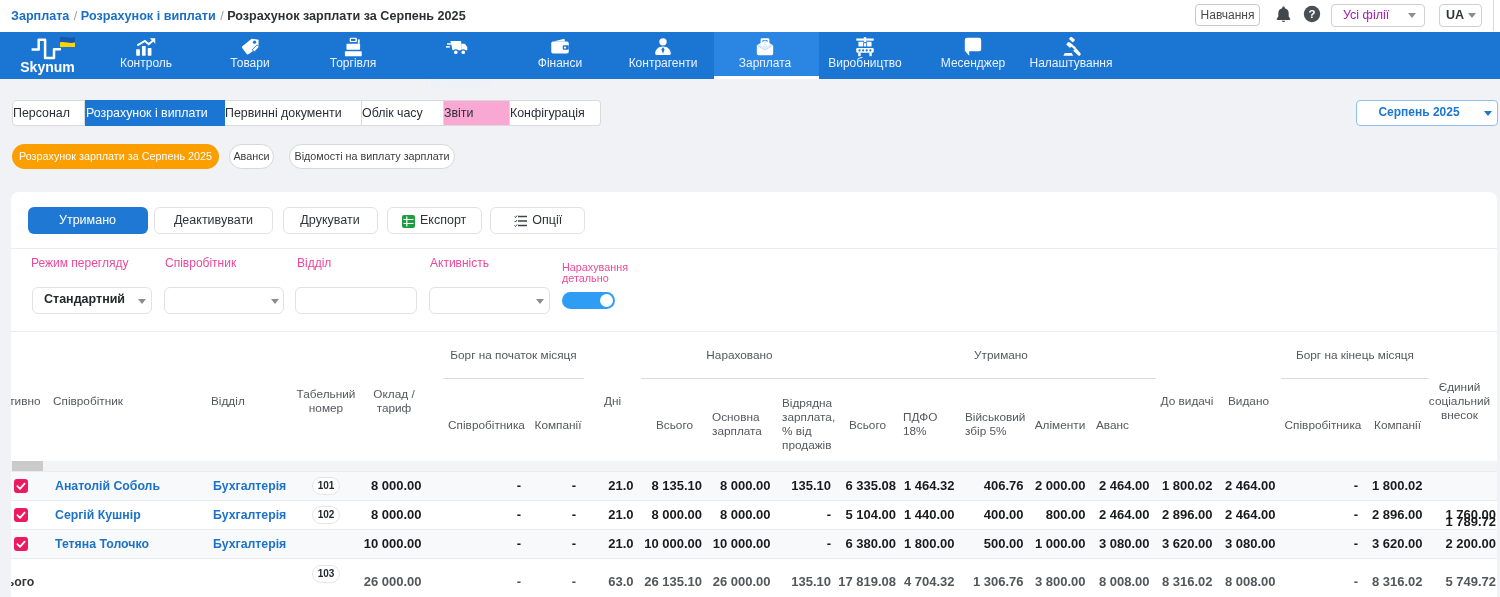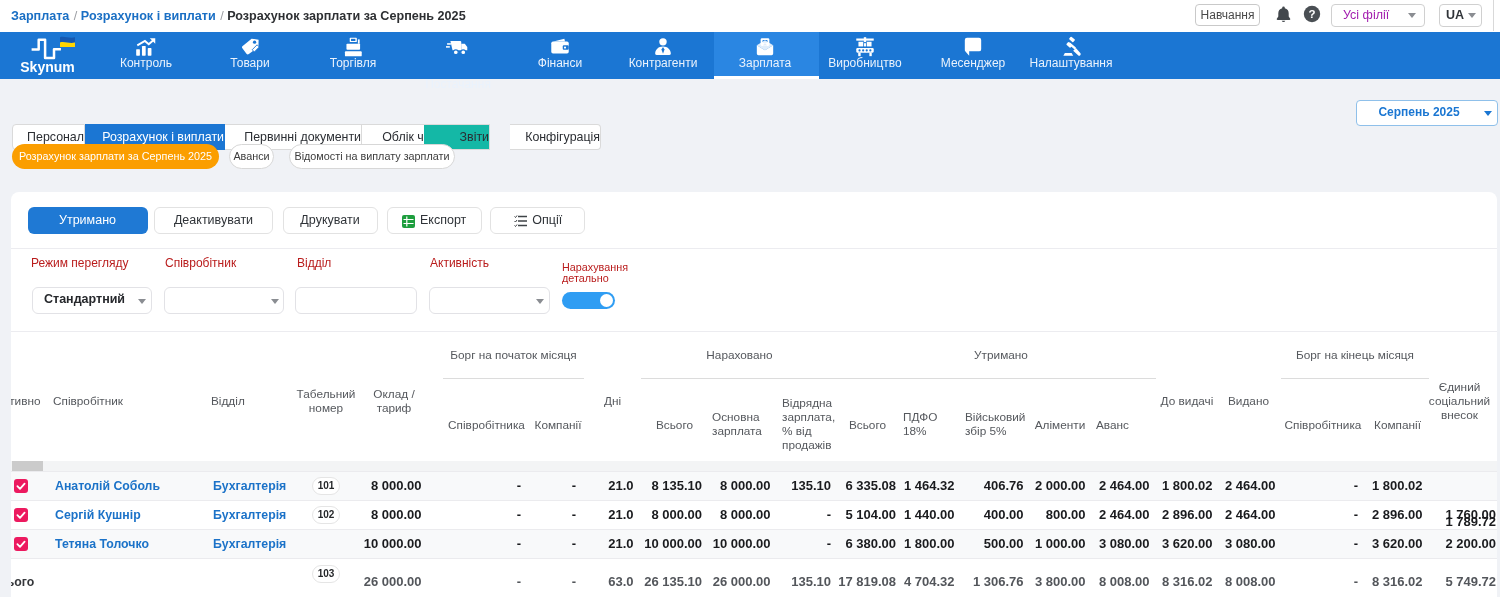--- a/index.html
+++ b/index.html
@@ -7,25 +7,25 @@
 .hc { position:absolute; color:#55585d; white-space:nowrap; }
 .num { position:absolute; font-size:13px; font-weight:bold; color:#1a1b1e;
   height:18px; line-height:18px; white-space:nowrap; }
 .numt { position:absolute; font-size:13px; font-weight:bold; color:#53565b;
   height:18px; line-height:18px; white-space:nowrap; }
 .nm { position:absolute; font-size:12.3px; font-weight:bold; color:#1b72c8;
   height:18px; line-height:18px; white-space:nowrap; }
 .badge { position:absolute; width:28px; height:18px; line-height:16px; text-align:center;
   font-size:10px; font-weight:bold; color:#26282b; background:#fff;
   border:1px solid #e5e5e5; border-radius:9px; }
-.tab { position:absolute; top:0; height:26px; line-height:24px; text-align:right;
-  font-size:12.4px;margin-top:24px; }
+.tab { position:absolute; top:0; height:26px; line-height:24px; text-align:left;
+  font-size:12.4px; }
 .crumb { font-weight:bold; font-size:12.6px; color:#1a6fc4; text-decoration:none; }
 .sel { position:absolute; background:#fff; border:1px solid #e2e2e6; border-radius:6px; height:27px; }
-.flabel { position:absolute; font-size:12px; color:#b91c1c; white-space:nowrap; }
+.flabel { position:absolute; font-size:12px; color:#ec4899; white-space:nowrap; }
 .btn { position:absolute; top:15px; height:27px; background:#fff; border:1px solid #e2e2e2;
   border-radius:6px; text-align:center; font-size:12.5px; color:#2f3338; line-height:25px; }
 .caret { position:absolute; width:0; height:0; border-left:4.5px solid transparent;
   border-right:4.5px solid transparent; border-top:5px solid #8a8d92; }
 </style></head>
 <body>
 
 <div style="position:absolute;left:0;top:0;width:1500px;height:32px;background:#fff;">
   <div style="position:absolute;left:11px;top:6px;white-space:nowrap;">
     <span class="crumb">Зарплата</span>
@@ -142,21 +142,21 @@
       <path d="M0 6.6 C4 4.9, 9 8.2, 15 6.6 L15 12 C9 13.6, 4 10.3, 0 12 Z" fill="#ffd500"></path>
     </svg>
 <div style="position:absolute;left:0px;top:27px;width:95px;text-align:center;font-size:14px;font-weight:bold;color:#fff;">Skynum</div>
 </div>
 
 <div style="position:absolute;left:0;top:100px;width:1500px;height:26px;">
 <div class="tab" style="left:12px;width:73px;background:#fff;border:1px solid #dadada;color:#2b2e33;border-radius:4px 0 0 4px;">Персонал</div>
 <div class="tab" style="left:85px;width:140px;background:#1b76d3;border:1px solid #1b76d3;color:#fff;">Розрахунок і виплати</div>
 <div class="tab" style="left:225px;width:137px;background:#fff;border:1px solid #dadada;color:#2b2e33;border-left:none;">Первинні документи</div>
 <div class="tab" style="left:362px;width:82px;background:#fff;border:1px solid #dadada;color:#2b2e33;border-left:none;">Облік часу</div>
-<div class="tab" style="left:424px;width:66px;background:#14b8a6;border:1px solid #dadada;color:#2b2e33;border-left:none;">Звіти</div>
+<div class="tab" style="left:444px;width:66px;background:#f9a8d4;border:1px solid #dadada;color:#2b2e33;border-left:none;">Звіти</div>
 <div class="tab" style="left:510px;width:91px;background:#fff;border:1px solid #dadada;color:#2b2e33;border-left:none;border-radius:0 4px 4px 0;">Конфігурація</div>
   <div style="position:absolute;left:1356px;top:0;width:142px;height:26px;background:#fff;border:1px solid #8fc0ea;border-radius:4px;"></div>
   <div style="position:absolute;left:1356px;top:0;width:126px;height:26px;line-height:25px;text-align:center;font-size:12px;font-weight:bold;color:#1a76d2;">Серпень 2025</div>
   <div class="caret" style="left:1484px;top:11px;border-top-color:#1a76d2;"></div>
 </div>
 
 <div style="position:absolute;left:0;top:144px;width:1500px;height:25px;">
   <div style="position:absolute;left:12px;top:0;width:207px;height:25px;background:#fb9e00;border-radius:12.5px;text-align:center;line-height:25px;font-size:10.8px;color:#fff;">Розрахунок зарплати за Серпень 2025</div>
   <div style="position:absolute;left:229px;top:0;width:45px;height:25px;background:#fff;border:1px solid #d7d7d7;border-radius:12.5px;text-align:center;line-height:23px;font-size:10.8px;color:#3c3c3c;">Аванси</div>
   <div style="position:absolute;left:289px;top:0;width:166px;height:25px;background:#fff;border:1px solid #d7d7d7;border-radius:12.5px;text-align:center;line-height:23px;font-size:10.8px;color:#3c3c3c;">Відомості на виплату зарплати</div>

